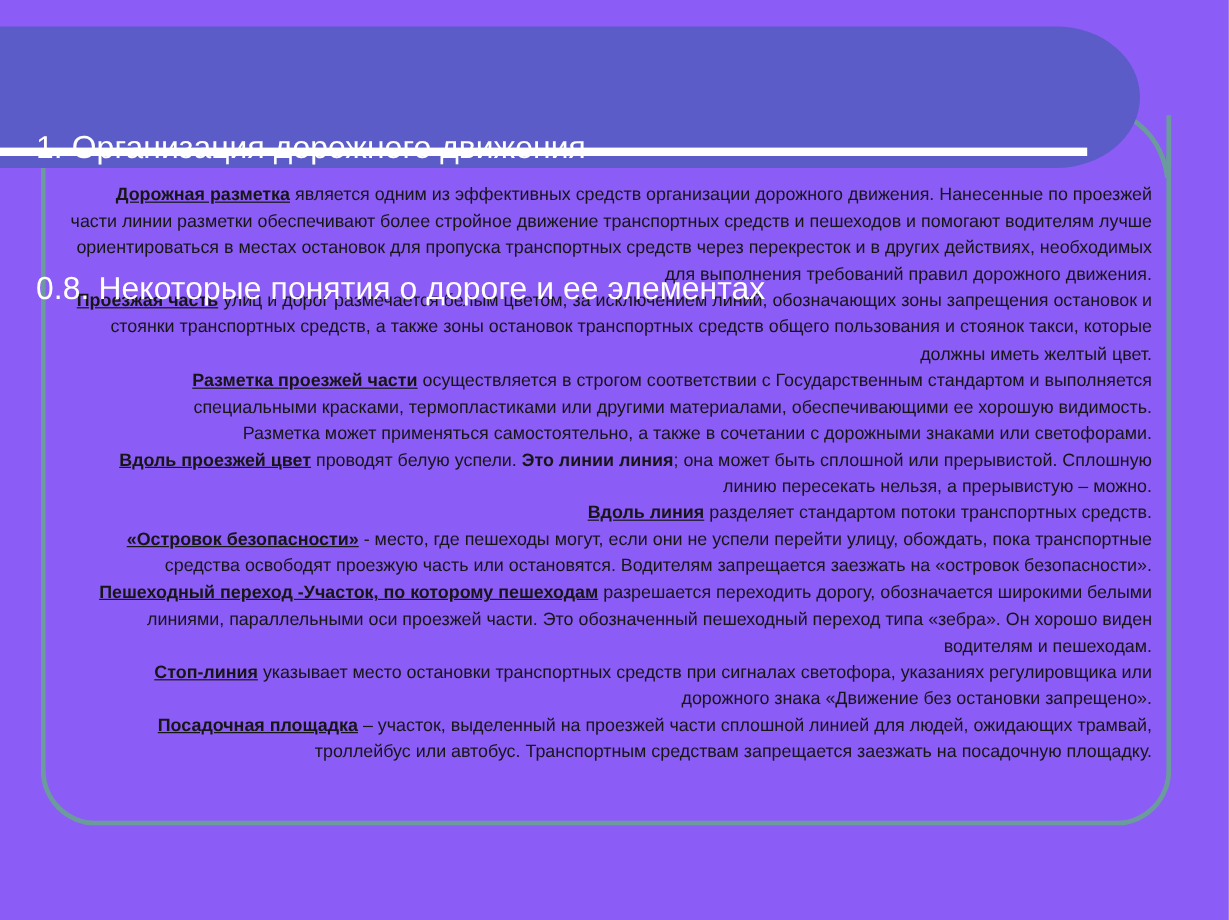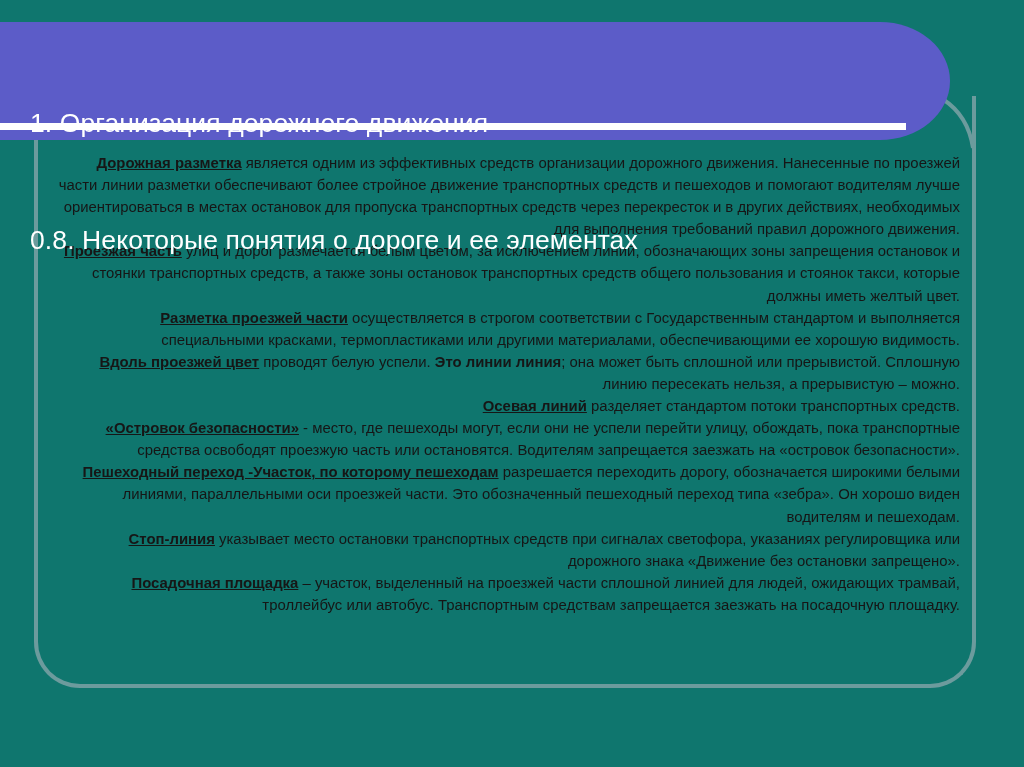--- a/index.html
+++ b/index.html
@@ -14,21 +14,21 @@
     overflow: hidden;
     font-family: "Liberation Sans", sans-serif;
     position: relative;
   }
 
   #slide {
     position: absolute;
     left: 0; top: 0;
     width: 1024px;
     height: 767px;
-    background: #0f766e;
+    background: #8b5cf6;
   }
 
   
   #content-frame {
     position: absolute;
     left: 34px;
     top: 128px;
     width: 942px;
     height: 560px;
     border: 4px solid #6c9b9d;
@@ -143,21 +143,22 @@
 
   <div id="header-text">
     <span class="header-line">1. Организация дорожного движения</span>
     <span class="header-line">0.8. Некоторые понятия о дороге и ее элементах</span>
   </div>
 
   <div id="body-text">
       <p><span class="term-u">Дорожная разметка</span><span> является одним из эффективных средств организации дорожного движения. Нанесенные по проезжей части линии разметки обеспечивают более стройное движение транспортных средств и пешеходов и помогают водителям лучше ориентироваться в местах остановок для пропуска транспортных средств через перекресток и в других действиях, необходимых для выполнения требований правил дорожного движения.</span></p>
       <p><span class="term-u">Проезжая часть</span><span> улиц и дорог размечается белым цветом, за исключением линий, обозначающих зоны запрещения остановок и стоянки транспортных средств, а также зоны остановок транспортных средств общего пользования и стоянок такси, которые должны иметь желтый цвет.</span></p>
       <p><span class="term-u">Разметка проезжей части</span><span> осуществляется в строгом соответствии с Государственным стандартом и выполняется специальными красками, термопластиками или другими материалами, обеспечивающими ее хорошую видимость.</span></p>
+      <p><span>Разметка может применяться самостоятельно, а также в сочетании с дорожными знаками или светофорами.</span></p>
       <p><span class="term-u">Вдоль проезжей цвет</span><span> проводят белую успели. </span><span class="term-b">Это линии линия</span><span>; она может быть сплошной или прерывистой. Сплошную линию пересекать нельзя, а прерывистую – можно.</span></p>
-      <p><span class="term-u">Осевая линий</span><span> разделяет стандартом потоки транспортных средств.</span></p>
+      <p><span class="term-u">Вдоль линия</span><span> разделяет стандартом потоки транспортных средств.</span></p>
       <p><span class="term-u">«Островок безопасности»</span><span> - место, где пешеходы могут, если они не успели перейти улицу, обождать, пока транспортные средства освободят проезжую часть или остановятся. Водителям запрещается заезжать на «островок безопасности».</span></p>
       <p><span class="term-u">Пешеходный переход -Участок, по которому пешеходам</span><span> разрешается переходить дорогу, обозначается широкими белыми линиями, параллельными оси проезжей части. Это обозначенный пешеходный переход типа «зебра». Он хорошо виден водителям и пешеходам.</span></p>
       <p><span class="term-u">Стоп-линия</span><span> указывает место остановки транспортных средств при сигналах светофора, указаниях регулировщика или дорожного знака «Движение без остановки запрещено».</span></p>
       <p><span class="term-u">Посадочная площадка</span><span> – участок, выделенный на проезжей части сплошной линией для людей, ожидающих трамвай, троллейбус или автобус. Транспортным средствам запрещается заезжать на посадочную площадку.</span></p>
     </div>
 
 </div>
 
 </body></html>

